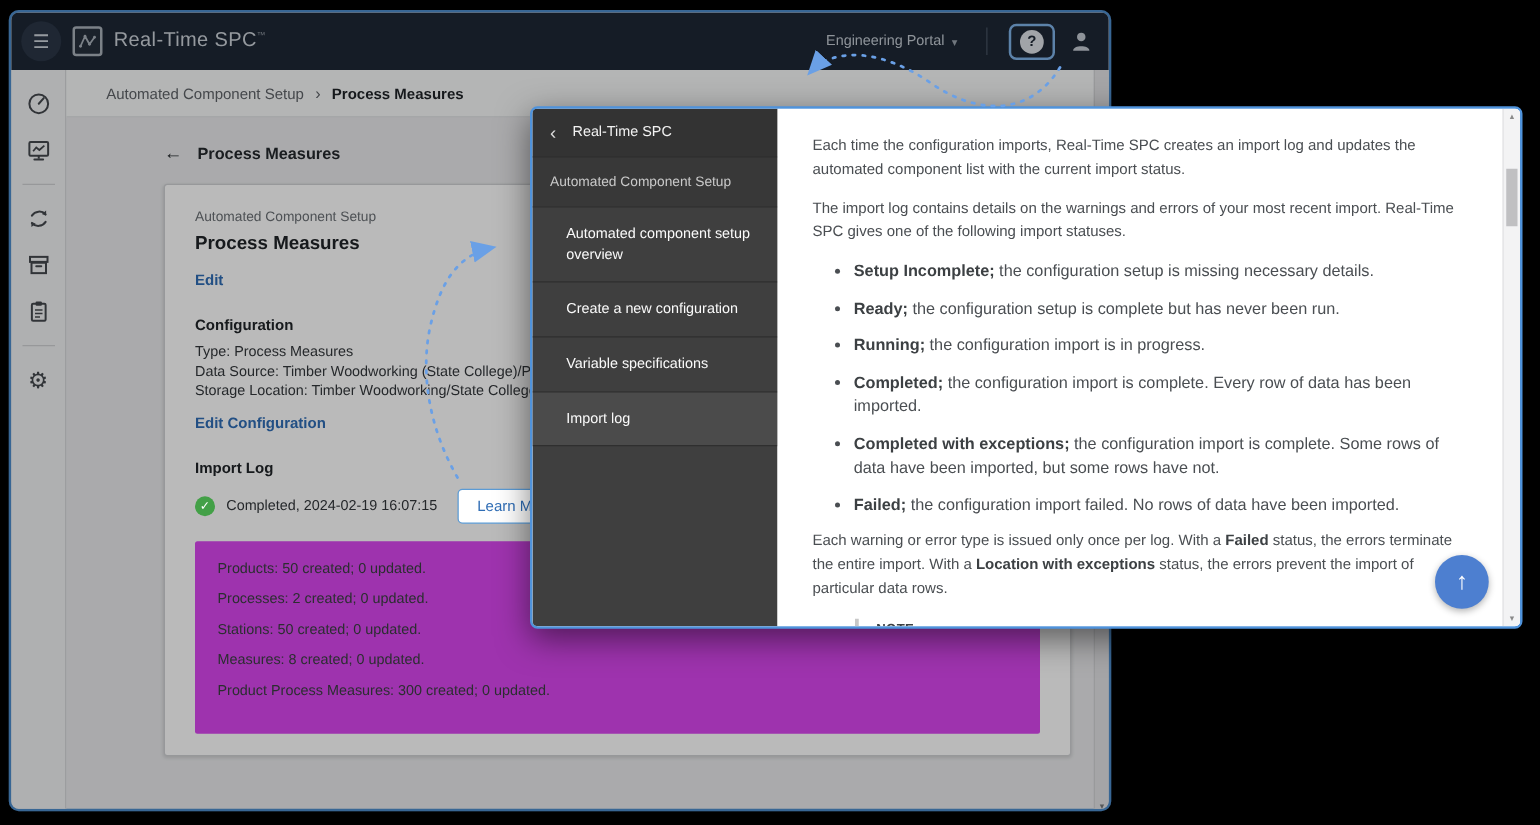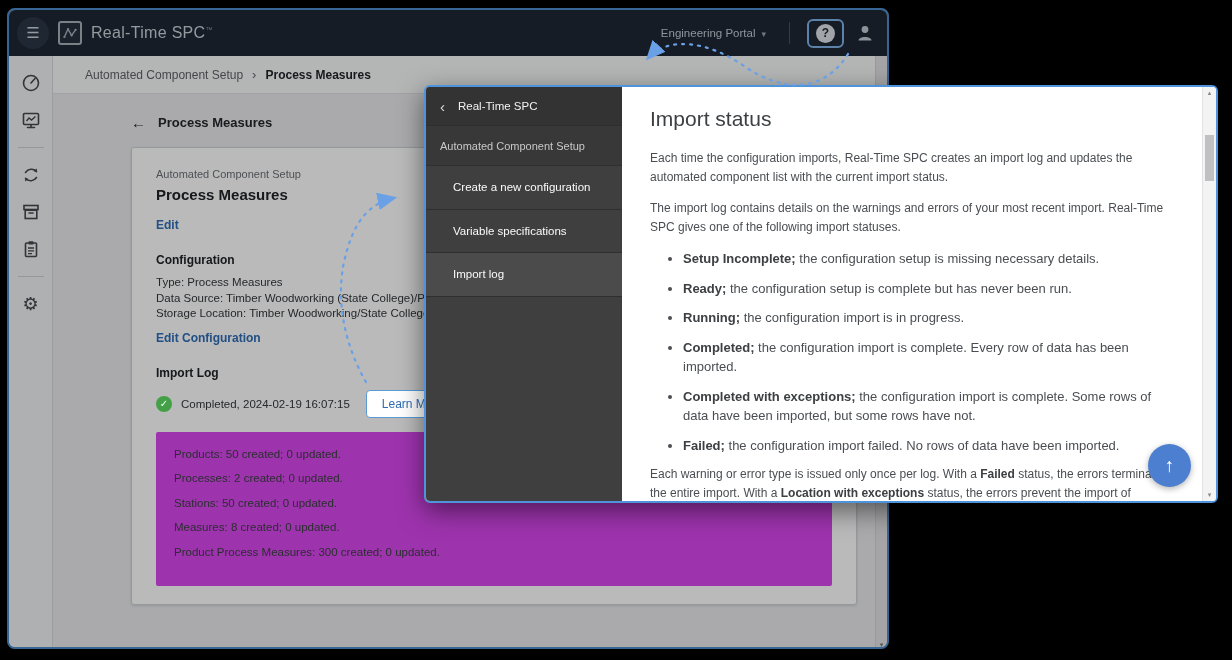--- a/index.html
+++ b/index.html
@@ -214,28 +214,28 @@
 
   <div class="dim"></div>
 
   <aside class="help-panel">
     <nav class="help-nav">
       <div class="help-nav-header">
         <span class="help-nav-chevron">‹</span>
         <span>Real-Time SPC</span>
       </div>
       <div class="help-nav-section">Automated Component Setup</div>
+      <div class="help-nav-item">Automated component setup overview</div>
       <div class="help-nav-item">Create a new configuration</div>
       <div class="help-nav-item">Variable specifications</div>
       <div class="help-nav-item selected">Import log</div>
       <div class="help-nav-fill"></div>
     </nav>
 
     <section class="help-content">
-      <h1 class="help-title">Import status</h1>
       <p>Each time the configuration imports, Real-Time SPC creates an import log and updates the automated component list with the current import status.</p>
       <p>The import log contains details on the warnings and errors of your most recent import. Real-Time SPC gives one of the following import statuses.</p>
       <ul class="help-bullets">
         <li><b>Setup Incomplete;</b><span> the configuration setup is missing necessary details.</span></li>
         <li><b>Ready;</b><span> the configuration setup is complete but has never been run.</span></li>
         <li><b>Running;</b><span> the configuration import is in progress.</span></li>
         <li><b>Completed;</b><span> the configuration import is complete. Every row of data has been imported.</span></li>
         <li><b>Completed with exceptions;</b><span> the configuration import is complete. Some rows of data have been imported, but some rows have not.</span></li>
         <li><b>Failed;</b><span> the configuration import failed. No rows of data have been imported.</span></li>
       </ul>

